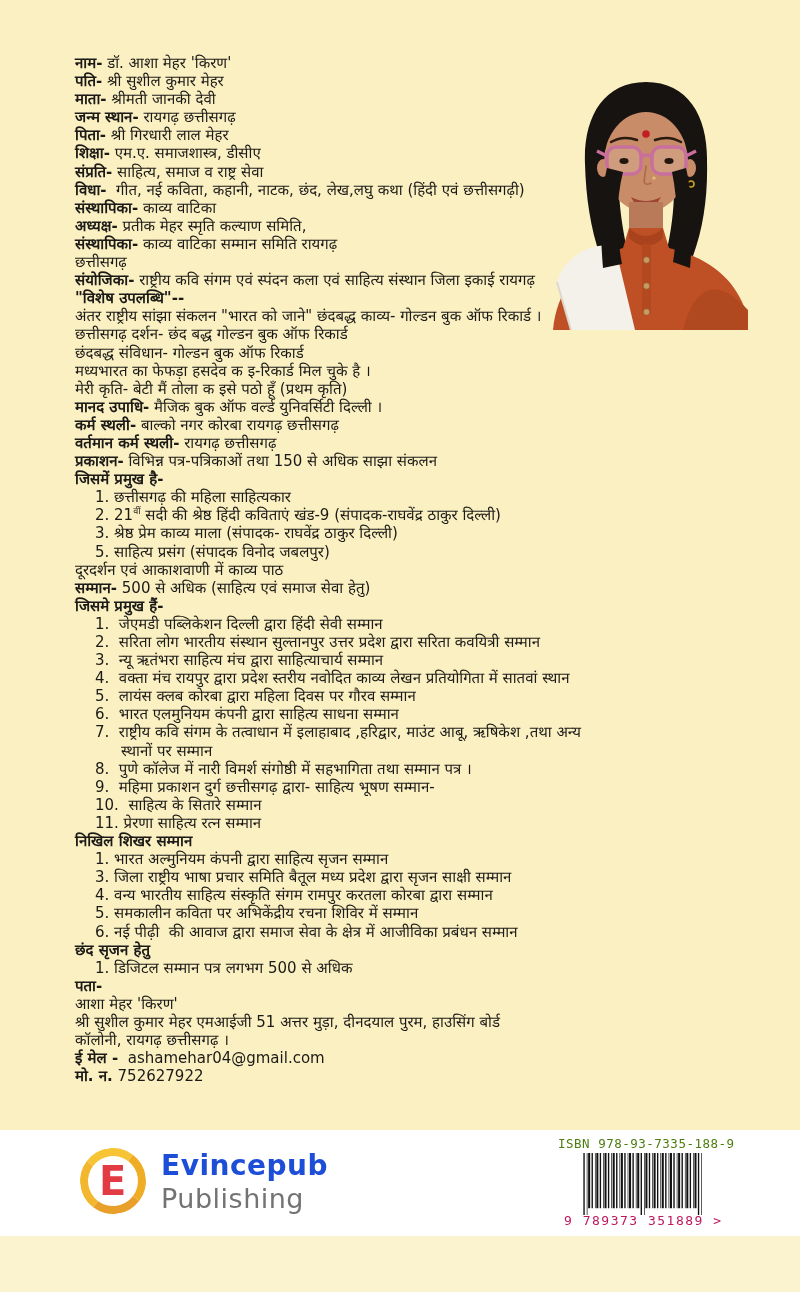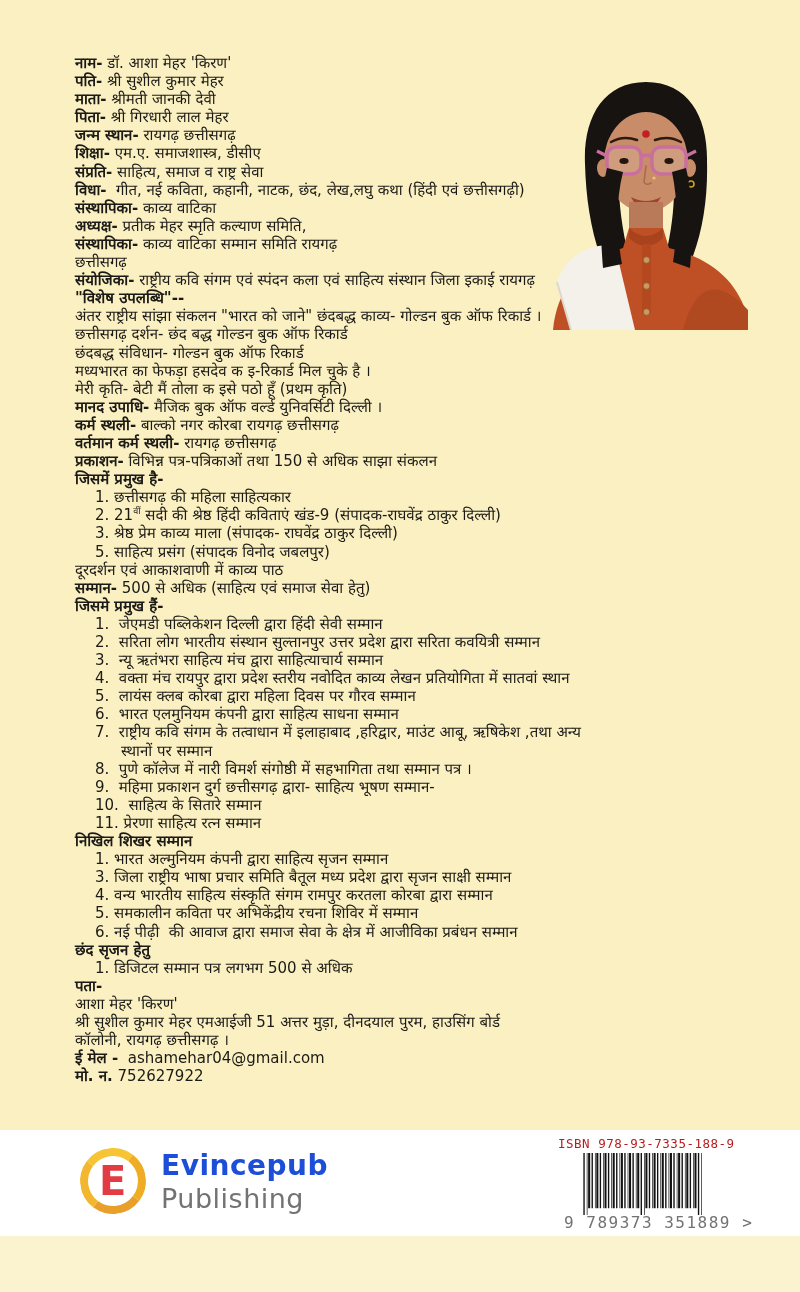--- a/index.html
+++ b/index.html
@@ -38,41 +38,41 @@
   }
   .logo-ring span{
     font-size:40px;font-weight:bold;color:#E23B44;
     transform:rotate(8deg);line-height:1;
   }
   .logo-name{font-size:28px;font-weight:600;color:#1d4ed8;letter-spacing:.5px;}
   .logo-sub{font-size:27px;font-weight:500;color:#737373;letter-spacing:.5px;margin-top:1px;}
   .barcode{position:absolute;left:558px;top:6px;width:170px;text-align:center;}
   .isbn-label{
     font-family:"DejaVu Sans Mono",monospace;
-    font-size:12.5px;letter-spacing:.5px;color:#b91c1c;white-space:pre;
+    font-size:12.5px;letter-spacing:.5px;color:#4d7c0f;white-space:pre;
   }
   .bars{width:122px;height:62px;margin:2px auto 0;}
   .bars svg{width:100%;height:100%;display:block;}
   .isbn-digits{
     font-family:"DejaVu Sans Mono",monospace;
-    font-size:16px;letter-spacing:1.5px;color:#737373;
+    font-size:13px;letter-spacing:1.5px;color:#be185d;
     text-align:left;padding-left:6px;margin-top:-2px;white-space:pre;
   }
 </style>
 </head>
 <body>
 
 <div class="page">
 
   <div class="content">
       <div class="line"><span class="lbl">नाम-</span><span> डॉ. आशा मेहर 'किरण'</span></div>
       <div class="line"><span class="lbl">पति-</span><span> श्री सुशील कुमार मेहर</span></div>
       <div class="line"><span class="lbl">माता-</span><span> श्रीमती जानकी देवी</span></div>
+      <div class="line"><span class="lbl">जन्म स्थान-</span><span> रायगढ़ छत्तीसगढ़</span></div>
       <div class="line"><span class="lbl">पिता-</span><span> श्री गिरधारी लाल मेहर</span></div>
-      <div class="line"><span class="lbl">जन्म स्थान-</span><span> रायगढ़ छत्तीसगढ़</span></div>
       <div class="line"><span class="lbl">शिक्षा-</span><span> एम.ए. समाजशास्त्र, डीसीए</span></div>
       <div class="line"><span class="lbl">संप्रति-</span><span> साहित्य, समाज व राष्ट्र सेवा</span></div>
       <div class="line"><span class="lbl">विधा-</span><span>  गीत, नई कविता, कहानी, नाटक, छंद, लेख,लघु कथा (हिंदी एवं छत्तीसगढ़ी)</span></div>
       <div class="line"><span class="lbl">संस्थापिका-</span><span> काव्य वाटिका</span></div>
       <div class="line"><span class="lbl">अध्यक्ष-</span><span> प्रतीक मेहर स्मृति कल्याण समिति,</span></div>
       <div class="line"><span class="lbl">संस्थापिका-</span><span> काव्य वाटिका सम्मान समिति रायगढ़</span></div>
       <div class="line"><span>छत्तीसगढ़</span></div>
       <div class="line"><span class="lbl">संयोजिका-</span><span> राष्ट्रीय कवि संगम एवं स्पंदन कला एवं साहित्य संस्थान जिला इकाई रायगढ़</span></div>
       <div class="line"><span class="lbl">"विशेष उपलब्धि"--</span></div>
       <div class="line"><span>अंतर राष्ट्रीय सांझा संकलन "भारत को जाने" छंदबद्ध काव्य- गोल्डन बुक ऑफ रिकार्ड ।</span></div>

